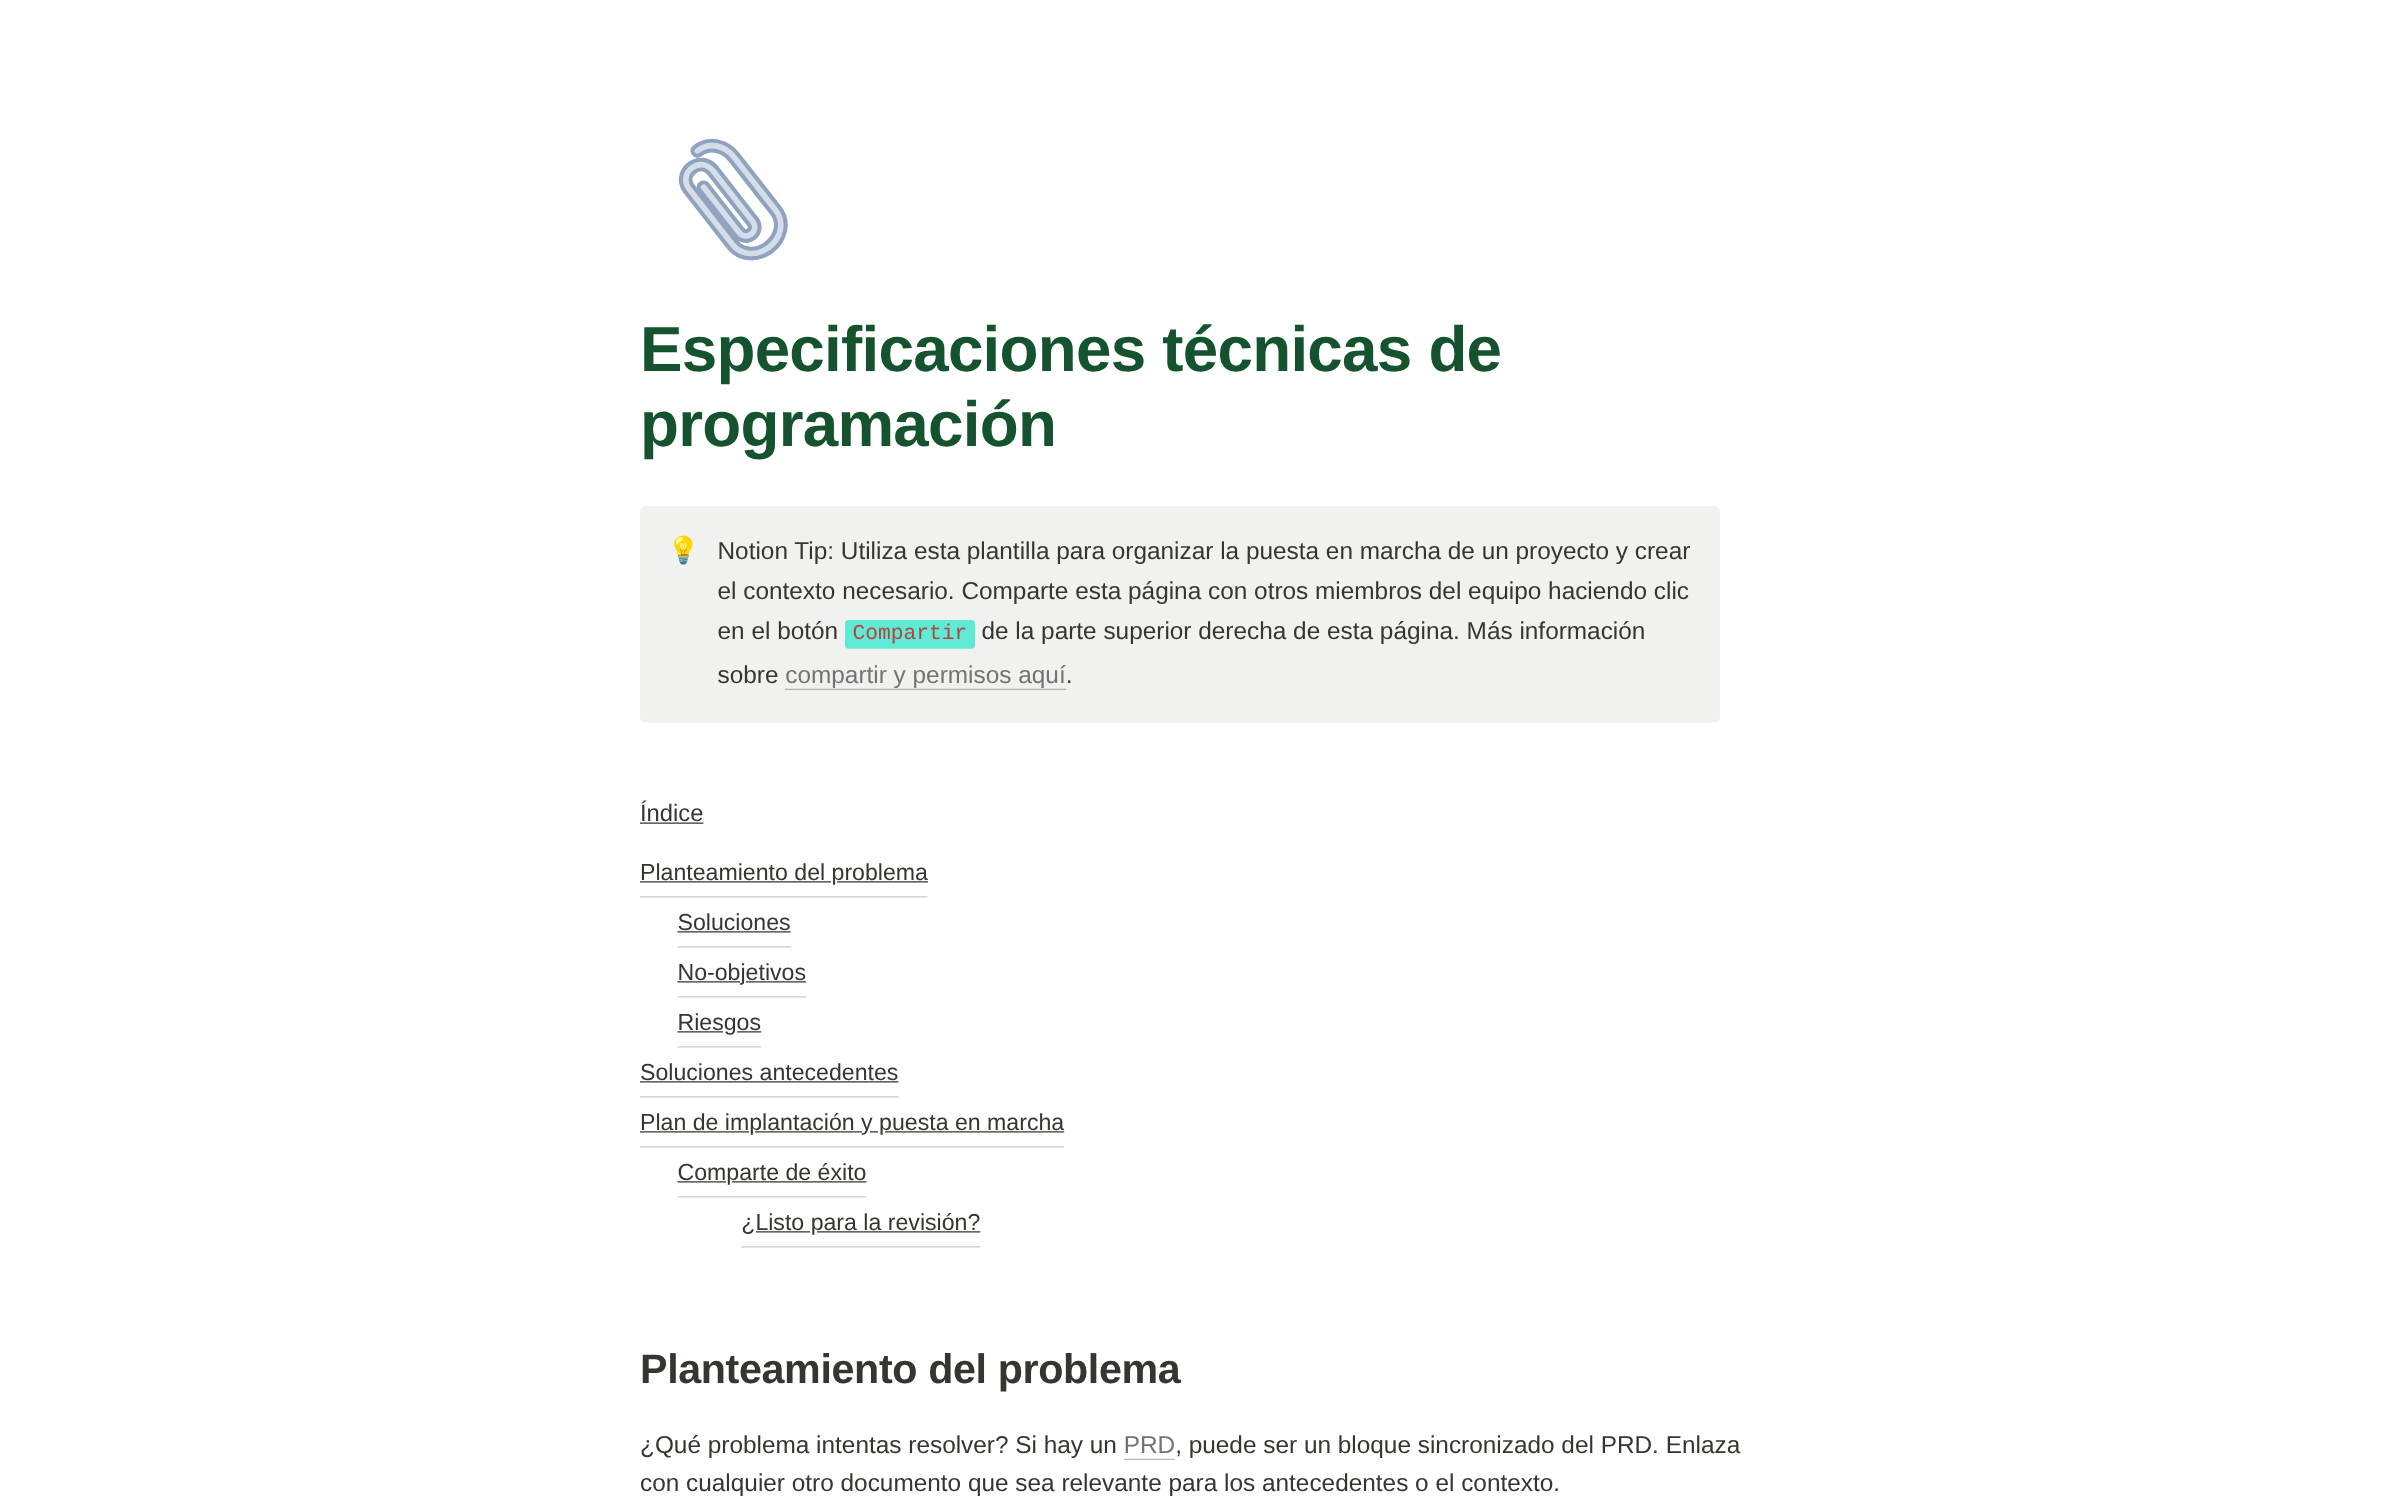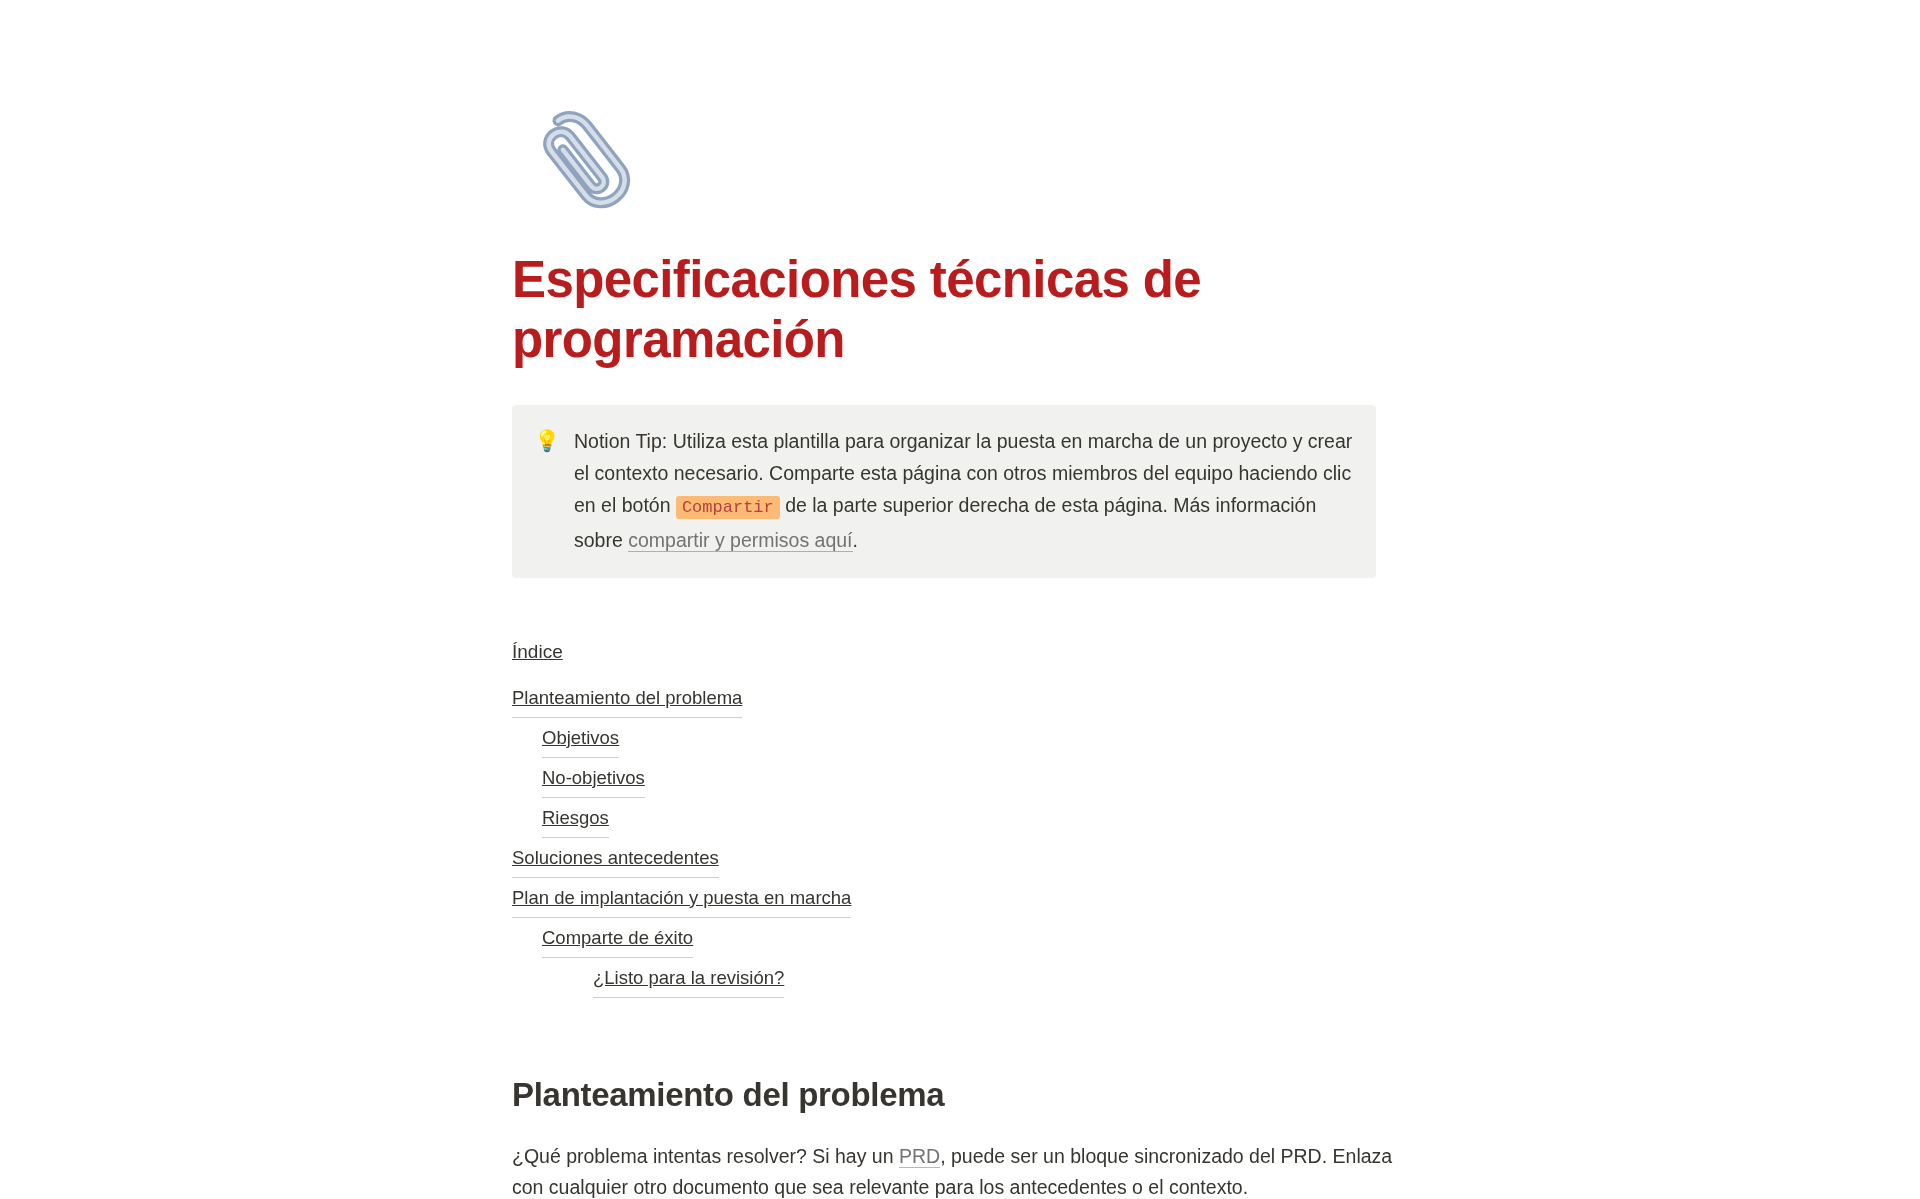--- a/index.html
+++ b/index.html
@@ -36,21 +36,21 @@
   }
   .clip-svg {
     display: block;
   }
   
   .page-title {
     font-size: 51px;
     line-height: 1.18;
     font-weight: bold;
     letter-spacing: -0.6px;
-    color: #b91c1c;
+    color: #14532d;
     margin-top: 26px;
     max-width: 760px;
   }
   
   .callout {
     margin-top: 32px;
     background: #f1f1ef;
     border-radius: 4px;
     padding: 20px 22px 22px 22px;
     display: flex;
@@ -69,21 +69,21 @@
   .callout-text {
     font-size: 19.5px;
     line-height: 32px;
     color: #37352f;
     flex: 1;
   }
   .callout-text b { font-weight: normal; }
   .inline-code {
     font-family: "Liberation Mono", monospace;
     font-size: 17px;
-    background: #fdba74;
+    background: #5eead4;
     color: #b5423c;
     padding: 2px 6px;
     border-radius: 3px;
   }
   .inline-link {
     color: #737373;
     text-decoration: none;
     border-bottom: 1px solid rgba(55,53,47,0.35);
     cursor: pointer;
   }
@@ -152,21 +152,21 @@
       </div>
     </div>
 
     <div class="toc">
       <div class="toc-title">Índice</div>
 
       <div class="toc-row">
           <a class="toc-item lvl-0" href="#">Planteamiento del problema</a>
         </div>
       <div class="toc-row">
-          <a class="toc-item lvl-1" href="#">Objetivos</a>
+          <a class="toc-item lvl-1" href="#">Soluciones</a>
         </div>
       <div class="toc-row">
           <a class="toc-item lvl-1" href="#">No-objetivos</a>
         </div>
       <div class="toc-row">
           <a class="toc-item lvl-1" href="#">Riesgos</a>
         </div>
       <div class="toc-row">
           <a class="toc-item lvl-0" href="#">Soluciones antecedentes</a>
         </div>

